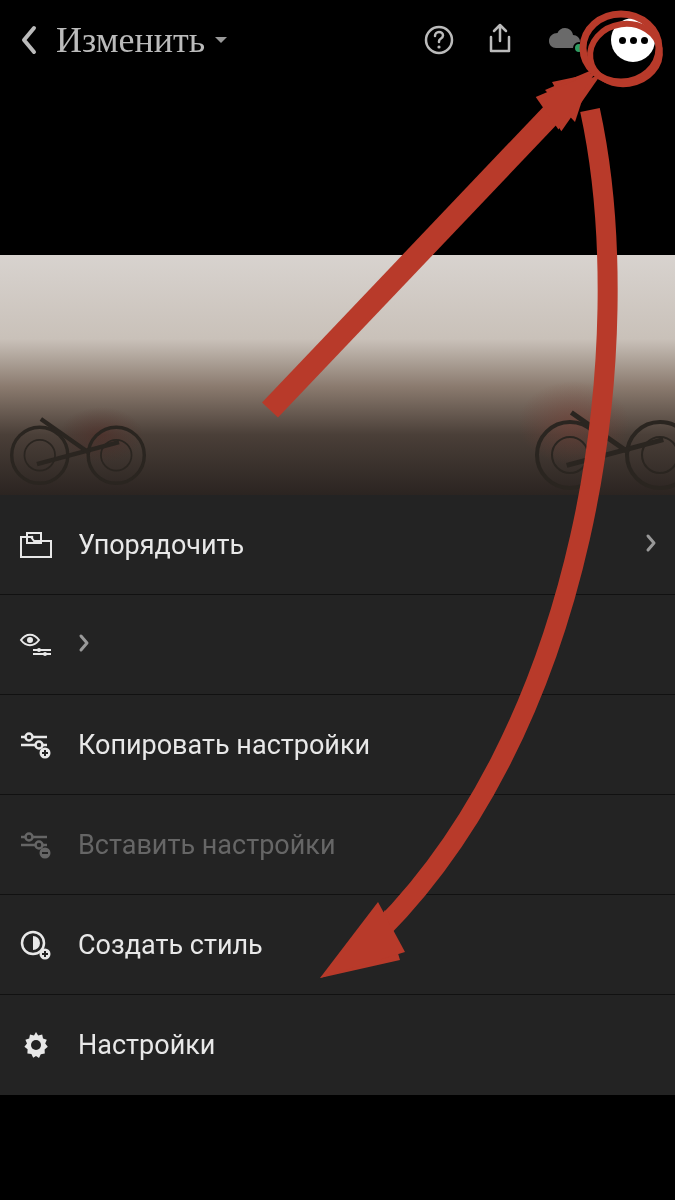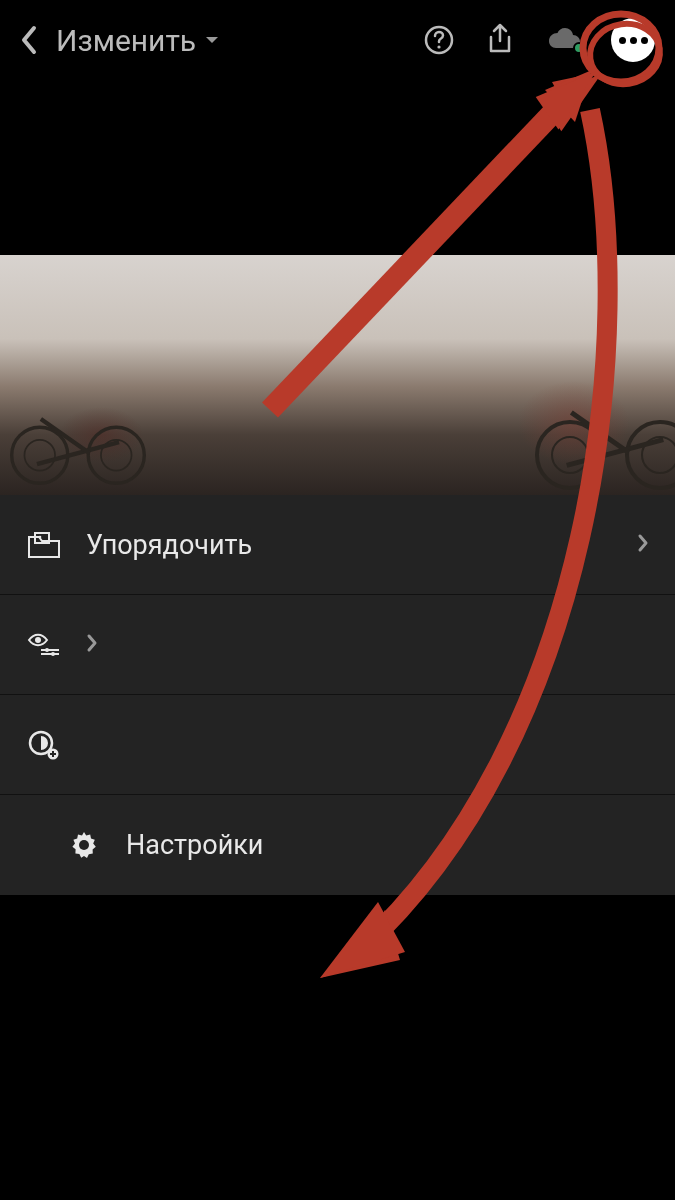--- a/index.html
+++ b/index.html
@@ -28,22 +28,23 @@
       align-items: center;
     }
     .title-wrap {
       display: flex;
       align-items: center;
       gap: 8px;
       flex: 1;
     }
     .title {
       color: #bbb;
-      font-size: 30px;
+      font-size: 36px;
       font-weight: 400;
+      font-family: Liberation Serif, serif;
     }
     .dropdown-caret {
       color: #999;
       font-size: 14px;
     }
     .top-icons {
       display: flex;
       align-items: center;
       gap: 30px;
     }
@@ -131,27 +132,26 @@
     .fb1 { width: 100px; bottom: 35px; left: 30px; transform: rotate(-15deg); }
     .fb2 { width: 70px; bottom: 55px; left: 30px; transform: rotate(35deg); }
 
     .menu {
       background: #232323;
     }
     .menu-item {
       height: 100px;
       display: flex;
       align-items: center;
-      padding: 0 26px;
+      padding: 0 18px;
       border-bottom: 1px solid #111;
       gap: 24px;
     }
     .menu-item:last-child {
       border-bottom: none;
-      margin-left: 40px;
     }
     .mi-icon {
       width: 36px;
       display: flex;
       align-items: center;
       justify-content: center;
       color: #e8e8e8;
     }
     .mi-label {
       color: #e8e8e8;
@@ -274,31 +274,56 @@
           <circle cx="26" cy="22" r="2" fill="currentColor"></circle>
         </svg>
     </span>
     <span class="mi-chev">
       <svg width="12" height="20" viewBox="0 0 12 20">
           <path d="M3 3 L9 10 L3 17" stroke="currentColor" stroke-width="3" fill="none" stroke-linecap="round" stroke-linejoin="round"></path>
         </svg>
     </span>
   </div>
 
-
+  <div class="menu-item">
+    <span class="mi-icon">
+      <svg width="34" height="28" viewBox="0 0 34 28">
+          <path d="M2 6h26M2 14h26" stroke="currentColor" stroke-width="2.5"></path>
+          <circle cx="10" cy="6" r="3.5" fill="#232323" stroke="currentColor" stroke-width="2.5"></circle>
+          <circle cx="20" cy="14" r="3.5" fill="#232323" stroke="currentColor" stroke-width="2.5"></circle>
+          <circle cx="26" cy="22" r="5.5" fill="currentColor"></circle>
+          <path d="M26 19v6M23 22h6" stroke="#232323" stroke-width="2"></path>
+        </svg>
+    </span>
+    <span class="mi-label">Копировать настройки</span>
+  </div>
+
+  <div class="menu-item disabled">
+    <span class="mi-icon">
+      <svg width="34" height="28" viewBox="0 0 34 28">
+          <path d="M2 6h26M2 14h26" stroke="currentColor" stroke-width="2.5"></path>
+          <circle cx="10" cy="6" r="3.5" fill="#232323" stroke="currentColor" stroke-width="2.5"></circle>
+          <circle cx="20" cy="14" r="3.5" fill="#232323" stroke="currentColor" stroke-width="2.5"></circle>
+          <circle cx="26" cy="22" r="5.5" fill="currentColor"></circle>
+          <path d="M23 22h6" stroke="#232323" stroke-width="2"></path>
+        </svg>
+    </span>
+    <span class="mi-label">Вставить настройки</span>
+  </div>
 
   <div class="menu-item">
     <span class="mi-icon">
       <svg width="34" height="30" viewBox="0 0 34 30">
           <circle cx="14" cy="13" r="11" stroke="currentColor" stroke-width="2.5" fill="none"></circle>
           <path d="M14 6a7 7 0 0 1 0 14" fill="currentColor"></path>
           <circle cx="26" cy="24" r="5.5" fill="currentColor"></circle>
           <path d="M26 21v6M23 24h6" stroke="#232323" stroke-width="2"></path>
         </svg>
     </span>
+    <span class="mi-label">Создать стиль</span>
   </div>
 
 
   <div class="menu-item">
     <span class="mi-icon">
       <svg width="30" height="30" viewBox="0 0 30 30">
           <path d="M15 2l2.2 3.4 4-1 .8 4 3.8 1.4-1.6 3.8 2.6 3.2-3.2 2.6.2 4.2-4 .6-1.8 3.8L15 26l-2.8 1.8-1.8-3.8-4-.6.2-4.2L3.4 16.8 6 13.6 4.4 9.8 8.2 8.4l.8-4 4 1z" fill="currentColor"></path>
           <circle cx="15" cy="15" r="5" fill="#232323"></circle>
         </svg>
     </span>

